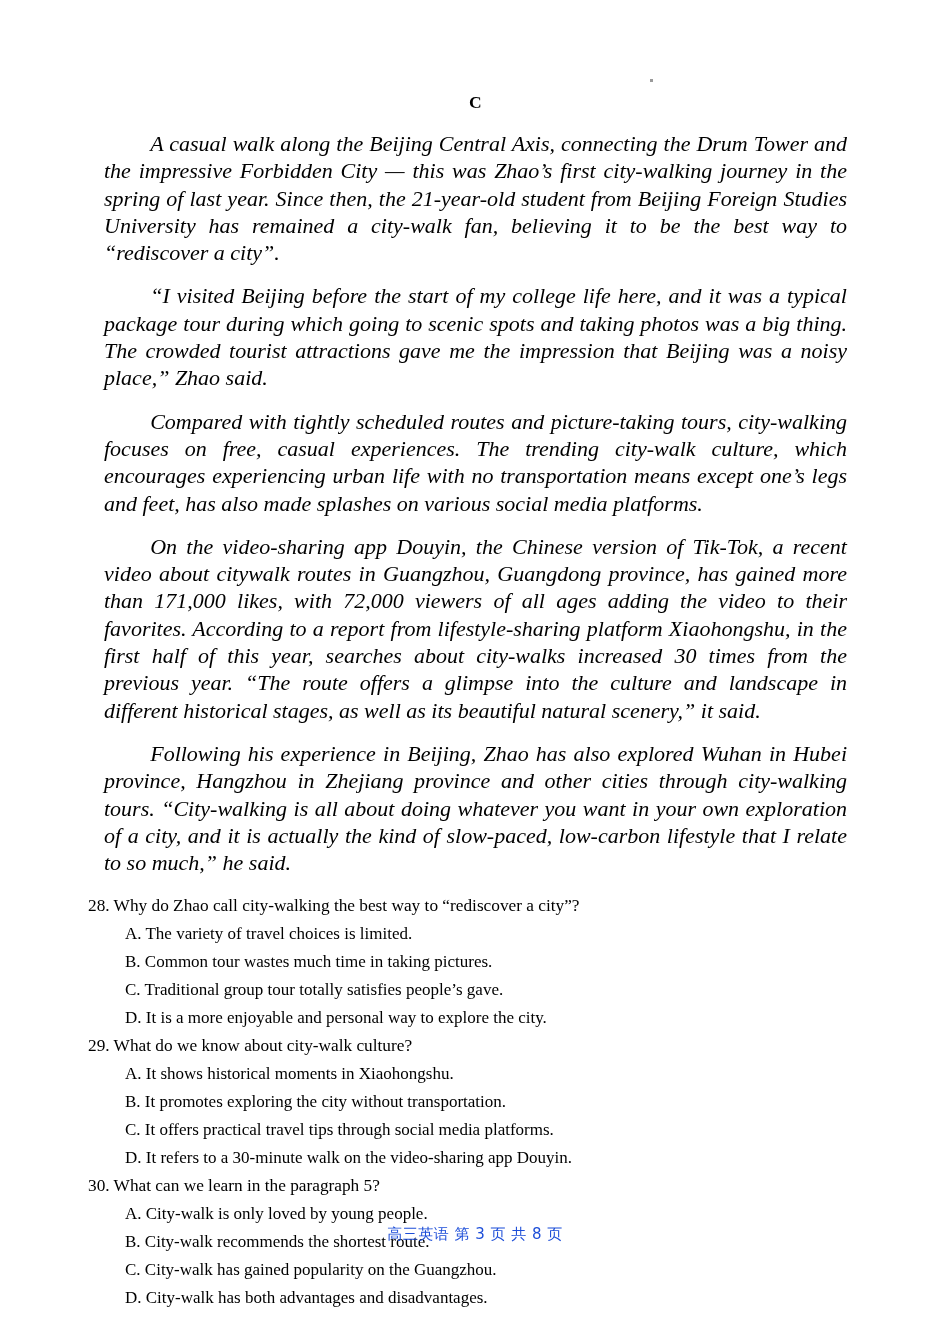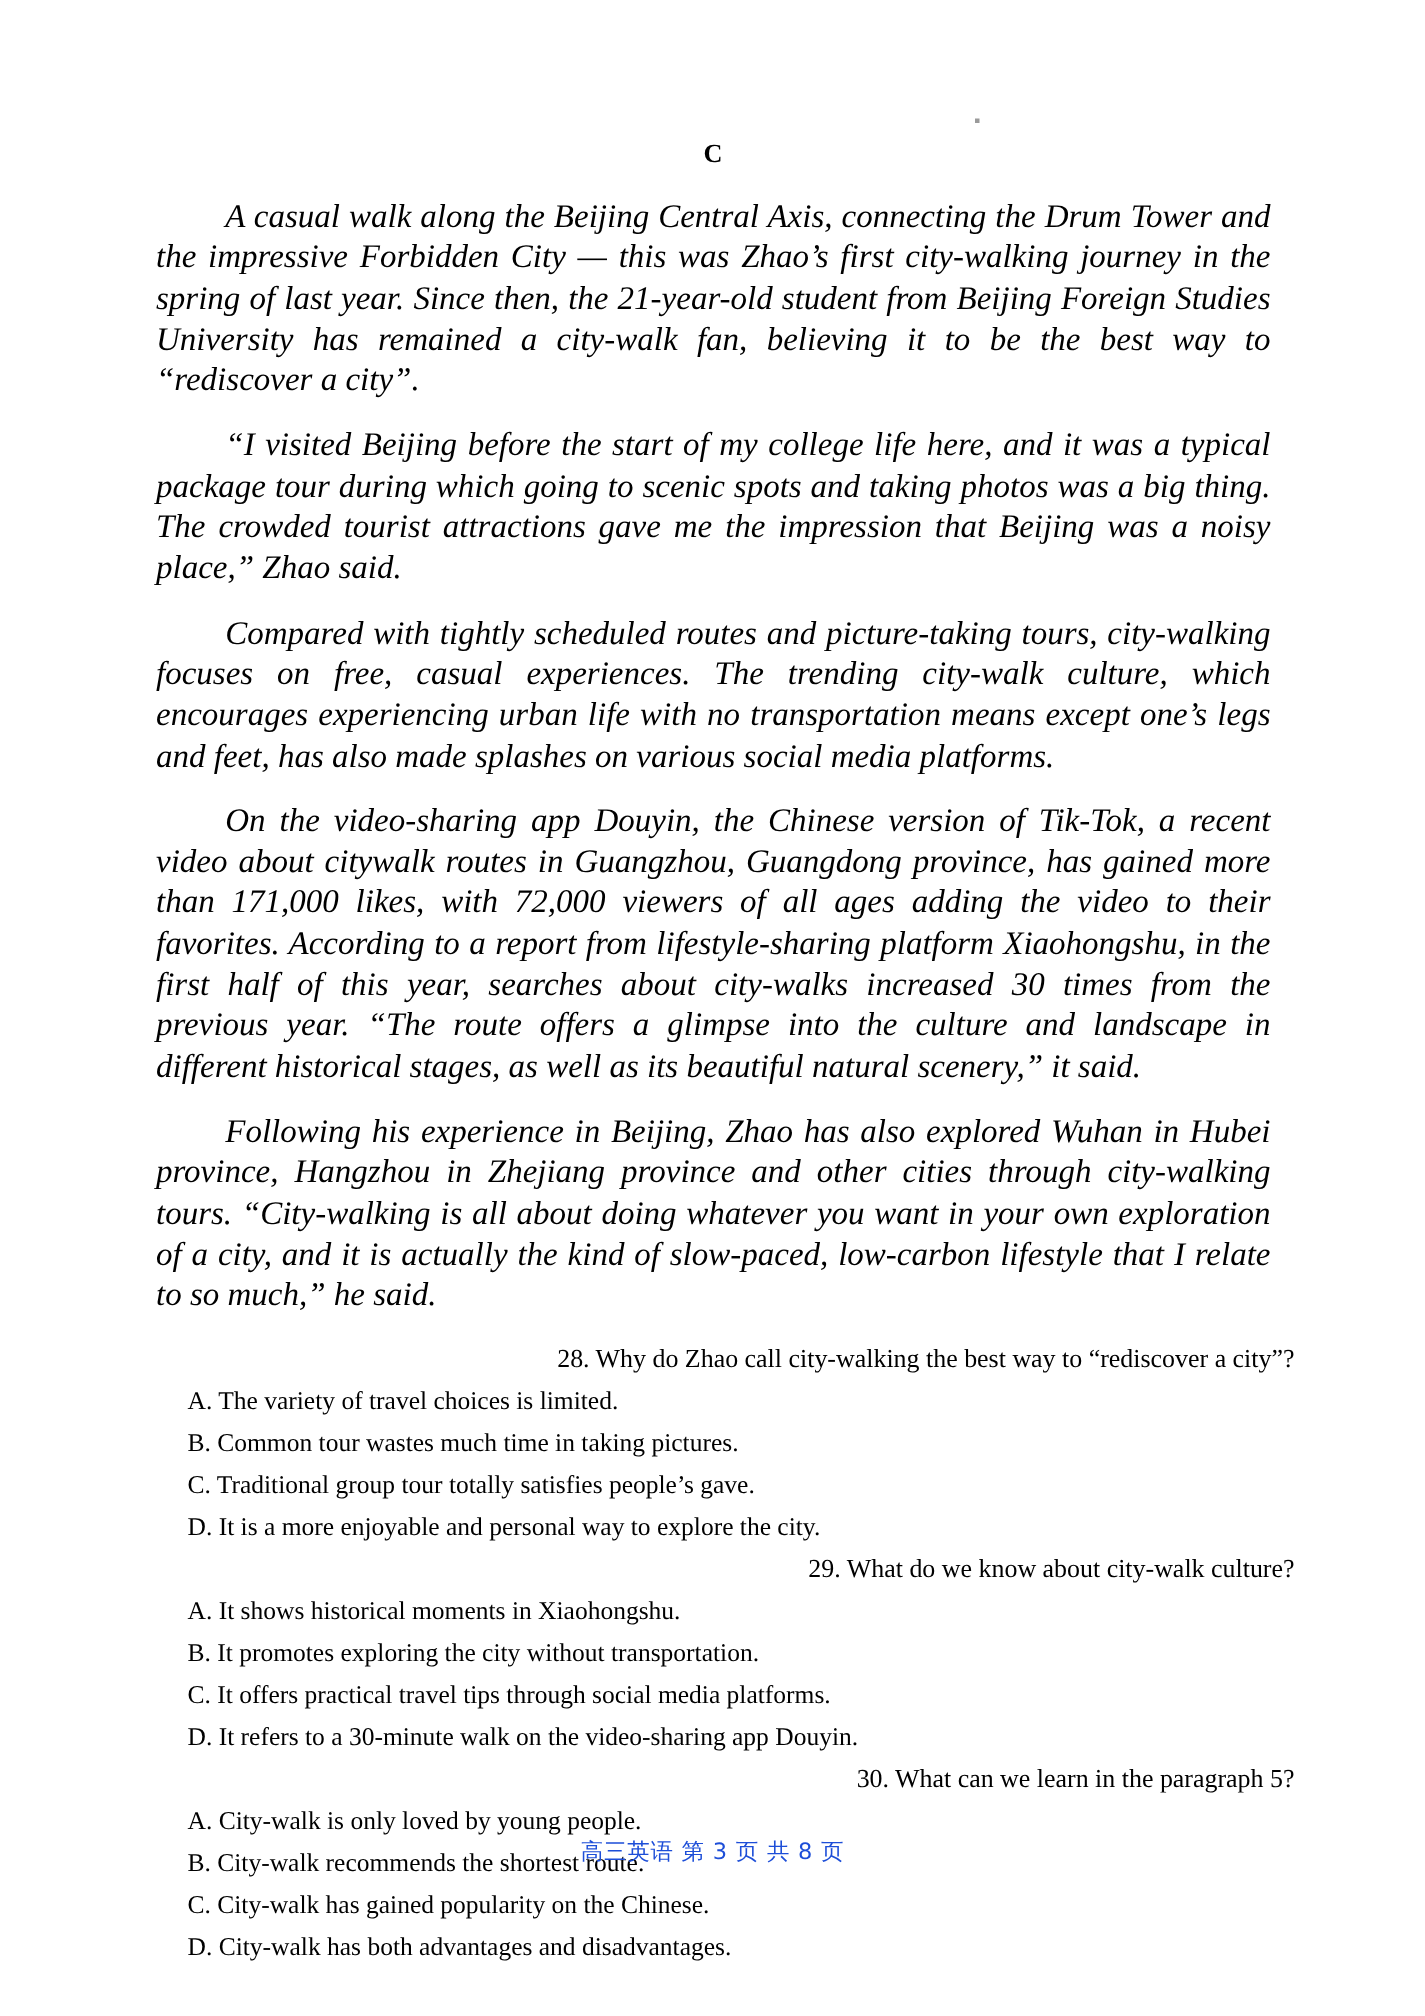--- a/index.html
+++ b/index.html
@@ -65,21 +65,21 @@
   
 
   .question-block {
     margin: 0;
   }
 
   .q-stem {
     margin: 0;
     font-size: 17.3px;
     line-height: 28px;
-    text-align: right;
+    text-align: left;
   }
 
   .q-option {
     margin: 0;
     font-size: 17px;
     line-height: 28px;
     text-align: left;
     padding-left: 37px;
   }
 
@@ -126,21 +126,21 @@
       <p class="q-option">A. It shows historical moments in Xiaohongshu.</p>
       <p class="q-option">B. It promotes exploring the city without transportation.</p>
       <p class="q-option">C. It offers practical travel tips through social media platforms.</p>
       <p class="q-option">D. It refers to a 30-minute walk on the video-sharing app Douyin.</p>
     </div>
 
     <div class="question-block">
       <p class="q-stem">30. What can we learn in the paragraph 5?</p>
       <p class="q-option">A. City-walk is only loved by young people.</p>
       <p class="q-option">B. City-walk recommends the shortest route.</p>
-      <p class="q-option">C. City-walk has gained popularity on the Chinese.</p>
+      <p class="q-option">C. City-walk has gained popularity on the Guangzhou.</p>
       <p class="q-option">D. City-walk has both advantages and disadvantages.</p>
     </div>
 
   </div>
 
   <div class="footer">高三英语 第 3 页 共 8 页</div>
 
 </div>
 
 </body></html>

